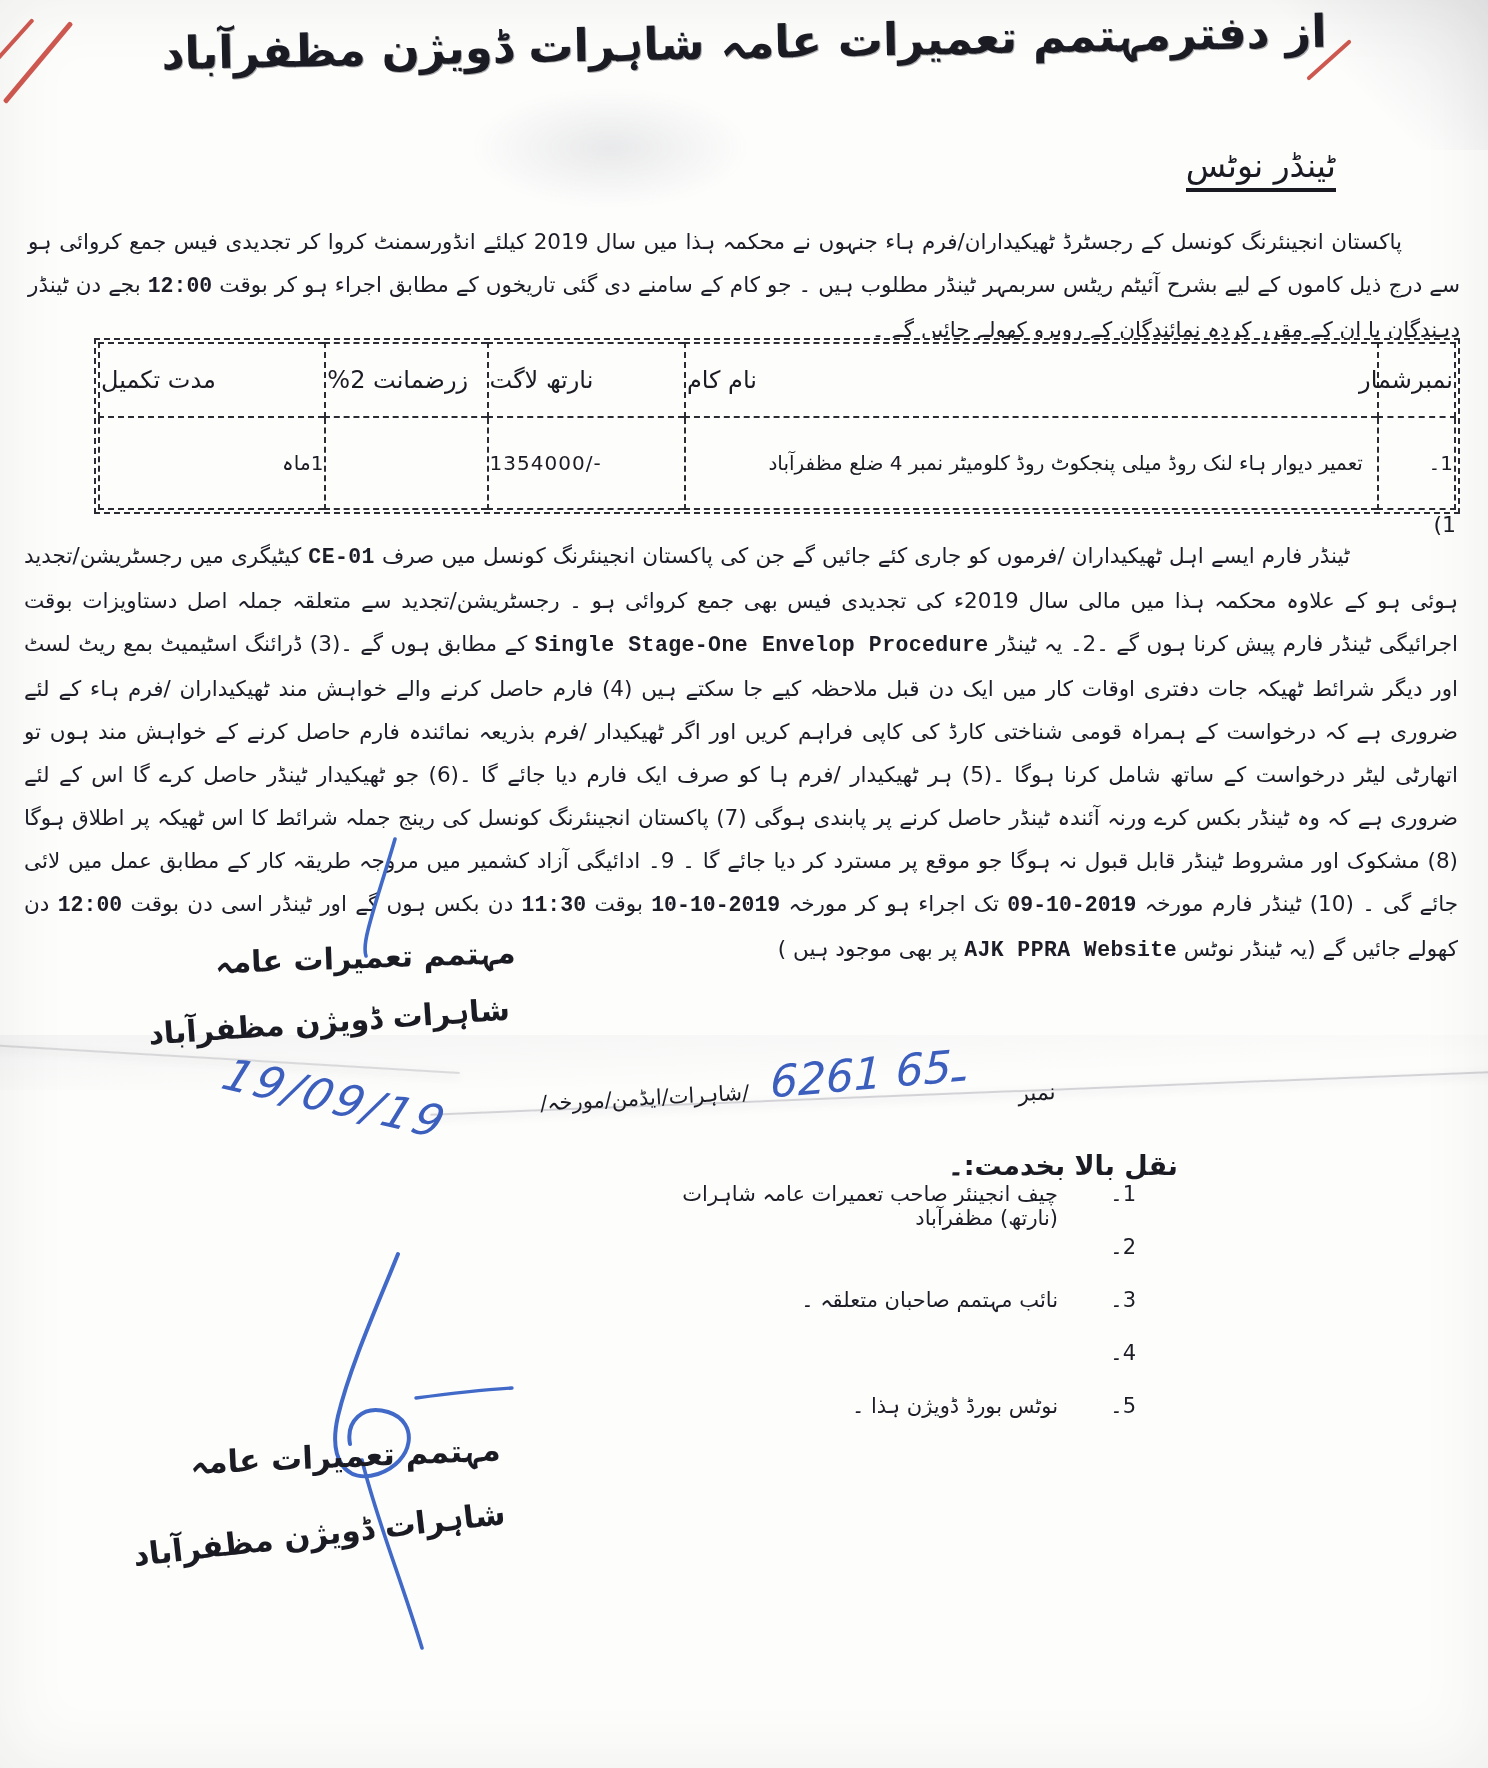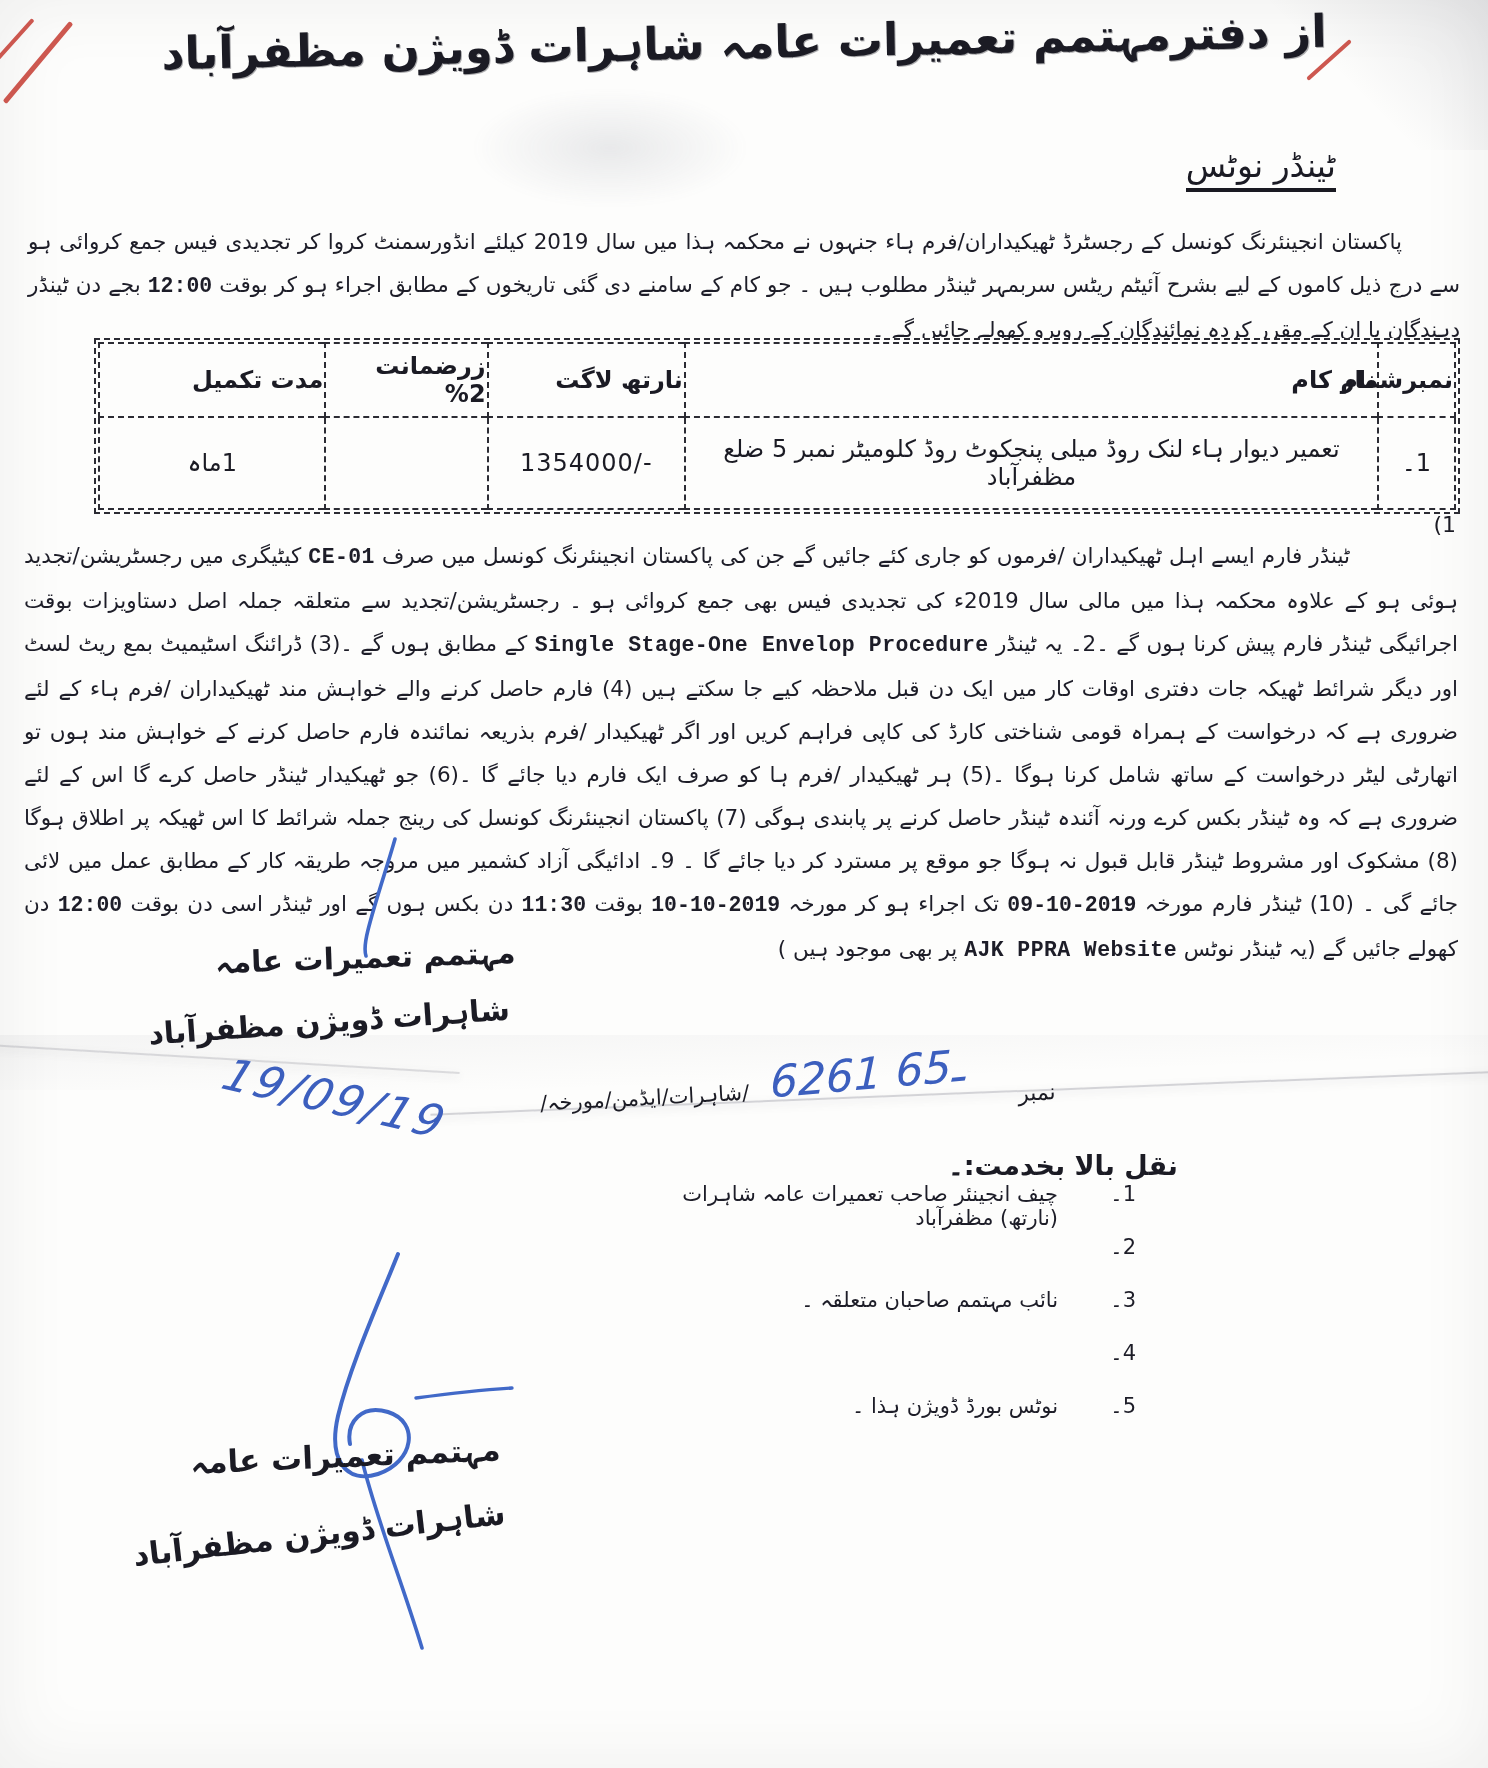--- a/index.html
+++ b/index.html
@@ -47,22 +47,22 @@
   .terms{position:absolute;right:30px;left:24px;top:512px;text-indent:108px;}
   .terms-marker{position:absolute;right:32px;top:512px;font-size:22px;}
   .seg-bold{font-weight:700;}
   .seg-ltr{font-family:Liberation Mono, monospace;letter-spacing:.4px;unicode-bidi:isolate;}
 
   
   .table-wrap{position:absolute;right:28px;top:338px;width:1358px;
     border:2px dashed #2b2b33;padding:2px;background:#fdfdfc;}
   table.tender{width:100%;border-collapse:collapse;direction:rtl;table-layout:fixed;}
   table.tender th,table.tender td{border:2px dashed #2b2b33;vertical-align:middle;}
-  table.tender th{height:70px;font-size:24px;font-weight:bold;text-align:right;}
-  table.tender td{height:88px;font-size:24px;text-align:center;}
+  table.tender th{height:70px;font-size:24px;font-weight:normal;text-align:left;}
+  table.tender td{height:88px;font-size:20px;}
   td.work-cell{text-align:right;padding:0 14px;font-size:20px;}
   td.cost-cell{font-size:24px;letter-spacing:1px;}
   td.period-cell{font-size:20px;}
 
   
   .pen{color:#3c5fbe;}
   .sig-stroke{position:absolute;left:345px;top:836px;}
   .sig-top-line1{position:absolute;left:215px;top:940px;direction:rtl;
     font-size:30px;font-weight:bold;transform:rotate(-2deg);}
   .sig-top-line2{position:absolute;left:148px;top:1004px;direction:rtl;
@@ -125,21 +125,21 @@
           <th>نمبرشمار</th>
           <th>نام کام</th>
           <th>نارتھ لاگت</th>
           <th>زرضمانت 2%</th>
           <th>مدت تکمیل</th>
         </tr>
       </thead>
       <tbody>
         <tr>
           <td>1۔</td>
-          <td class="work-cell">تعمیر دیوار ہاء لنک روڈ میلی پنجکوٹ روڈ کلومیٹر نمبر 5 ضلع مظفرآباد</td>
+          <td class="work-cell">تعمیر دیوار ہاء لنک روڈ میلی پنجکوٹ روڈ کلومیٹر نمبر 4 ضلع مظفرآباد</td>
           <td class="cost-cell" dir="ltr">1354000/-</td>
           <td></td>
           <td class="period-cell">1ماہ</td>
         </tr>
       </tbody>
     </table>
   </div>
 
   <span class="terms-marker" dir="ltr">(1</span>
   <p class="para terms"><span>ٹینڈر فارم ایسے اہل ٹھیکیداران /فرموں کو جاری کئے جائیں گے جن کی پاکستان انجینئرنگ کونسل میں صرف </span><span class="seg-bold seg-ltr" dir="ltr">CE-01</span><span> کیٹیگری میں رجسٹریشن/تجدید ہوئی ہو کے علاوہ محکمہ ہذا میں مالی سال 2019ء کی تجدیدی فیس بھی جمع کروائی ہو ۔ رجسٹریشن/تجدید سے متعلقہ جملہ اصل دستاویزات بوقت اجرائیگی ٹینڈر فارم پیش کرنا ہوں گے ۔2۔ یہ ٹینڈر </span><span class="seg-bold seg-ltr" dir="ltr">Single Stage-One Envelop Procedure</span><span> کے مطابق ہوں گے ۔(3) ڈرائنگ اسٹیمیٹ بمع ریٹ لسٹ اور دیگر شرائط ٹھیکہ جات دفتری اوقات کار میں ایک دن قبل ملاحظہ کیے جا سکتے ہیں (4) فارم حاصل کرنے والے خواہش مند ٹھیکیداران /فرم ہاء کے لئے ضروری ہے کہ درخواست کے ہمراہ قومی شناختی کارڈ کی کاپی فراہم کریں اور اگر ٹھیکیدار /فرم بذریعہ نمائندہ فارم حاصل کرنے کے خواہش مند ہوں تو اتھارٹی لیٹر درخواست کے ساتھ شامل کرنا ہوگا ۔(5) ہر ٹھیکیدار /فرم ہا کو صرف ایک فارم دیا جائے گا ۔(6) جو ٹھیکیدار ٹینڈر حاصل کرے گا اس کے لئے ضروری ہے کہ وہ ٹینڈر بکس کرے ورنہ آئندہ ٹینڈر حاصل کرنے پر پابندی ہوگی (7) پاکستان انجینئرنگ کونسل کی رینج جملہ شرائط کا اس ٹھیکہ پر اطلاق ہوگا (8) مشکوک اور مشروط ٹینڈر قابل قبول نہ ہوگا جو موقع پر مسترد کر دیا جائے گا ۔ 9۔ ادائیگی آزاد کشمیر میں مروجہ طریقہ کار کے مطابق عمل میں لائی جائے گی ۔ (10) ٹینڈر فارم مورخہ </span><span class="seg-bold seg-ltr" dir="ltr">09-10-2019</span><span> تک اجراء ہو کر مورخہ </span><span class="seg-bold seg-ltr" dir="ltr">10-10-2019</span><span> بوقت </span><span class="seg-bold seg-ltr" dir="ltr">11:30</span><span> دن بکس ہوں گے اور ٹینڈر اسی دن بوقت </span><span class="seg-bold seg-ltr" dir="ltr">12:00</span><span> دن کھولے جائیں گے (یہ ٹینڈر نوٹس </span><span class="seg-bold seg-ltr" dir="ltr">AJK PPRA Website</span><span> پر بھی موجود ہیں )</span></p>

